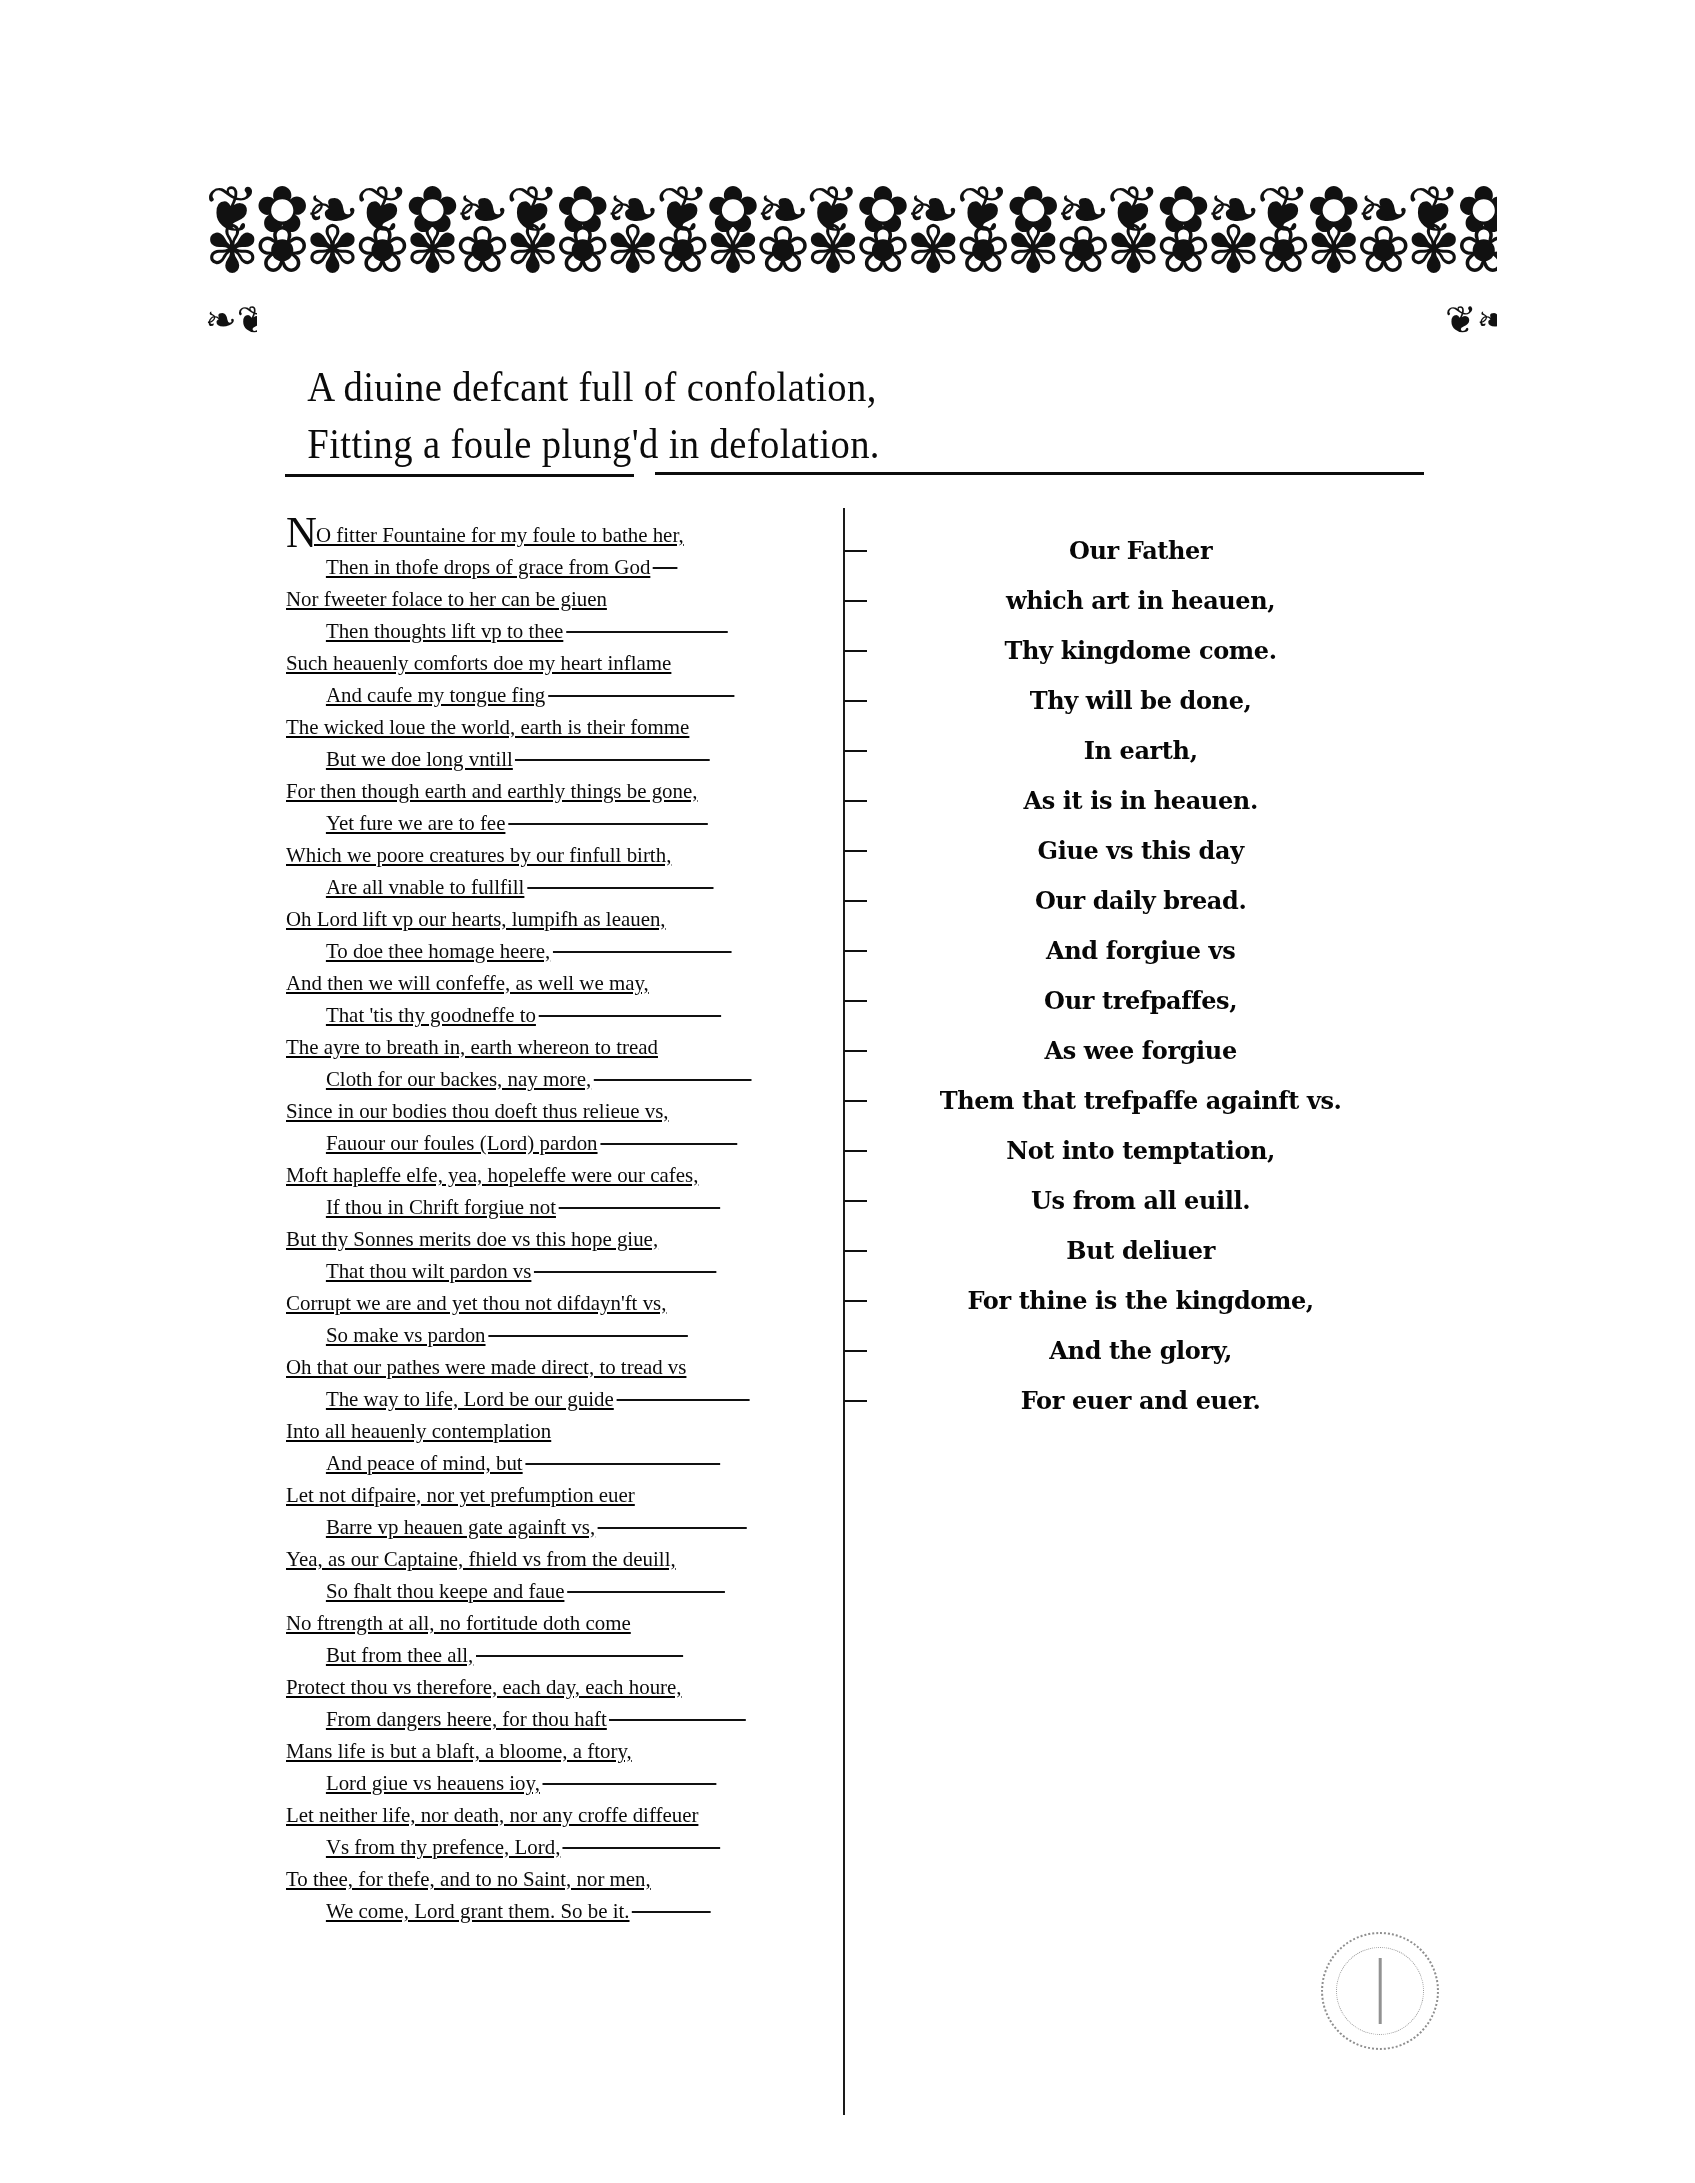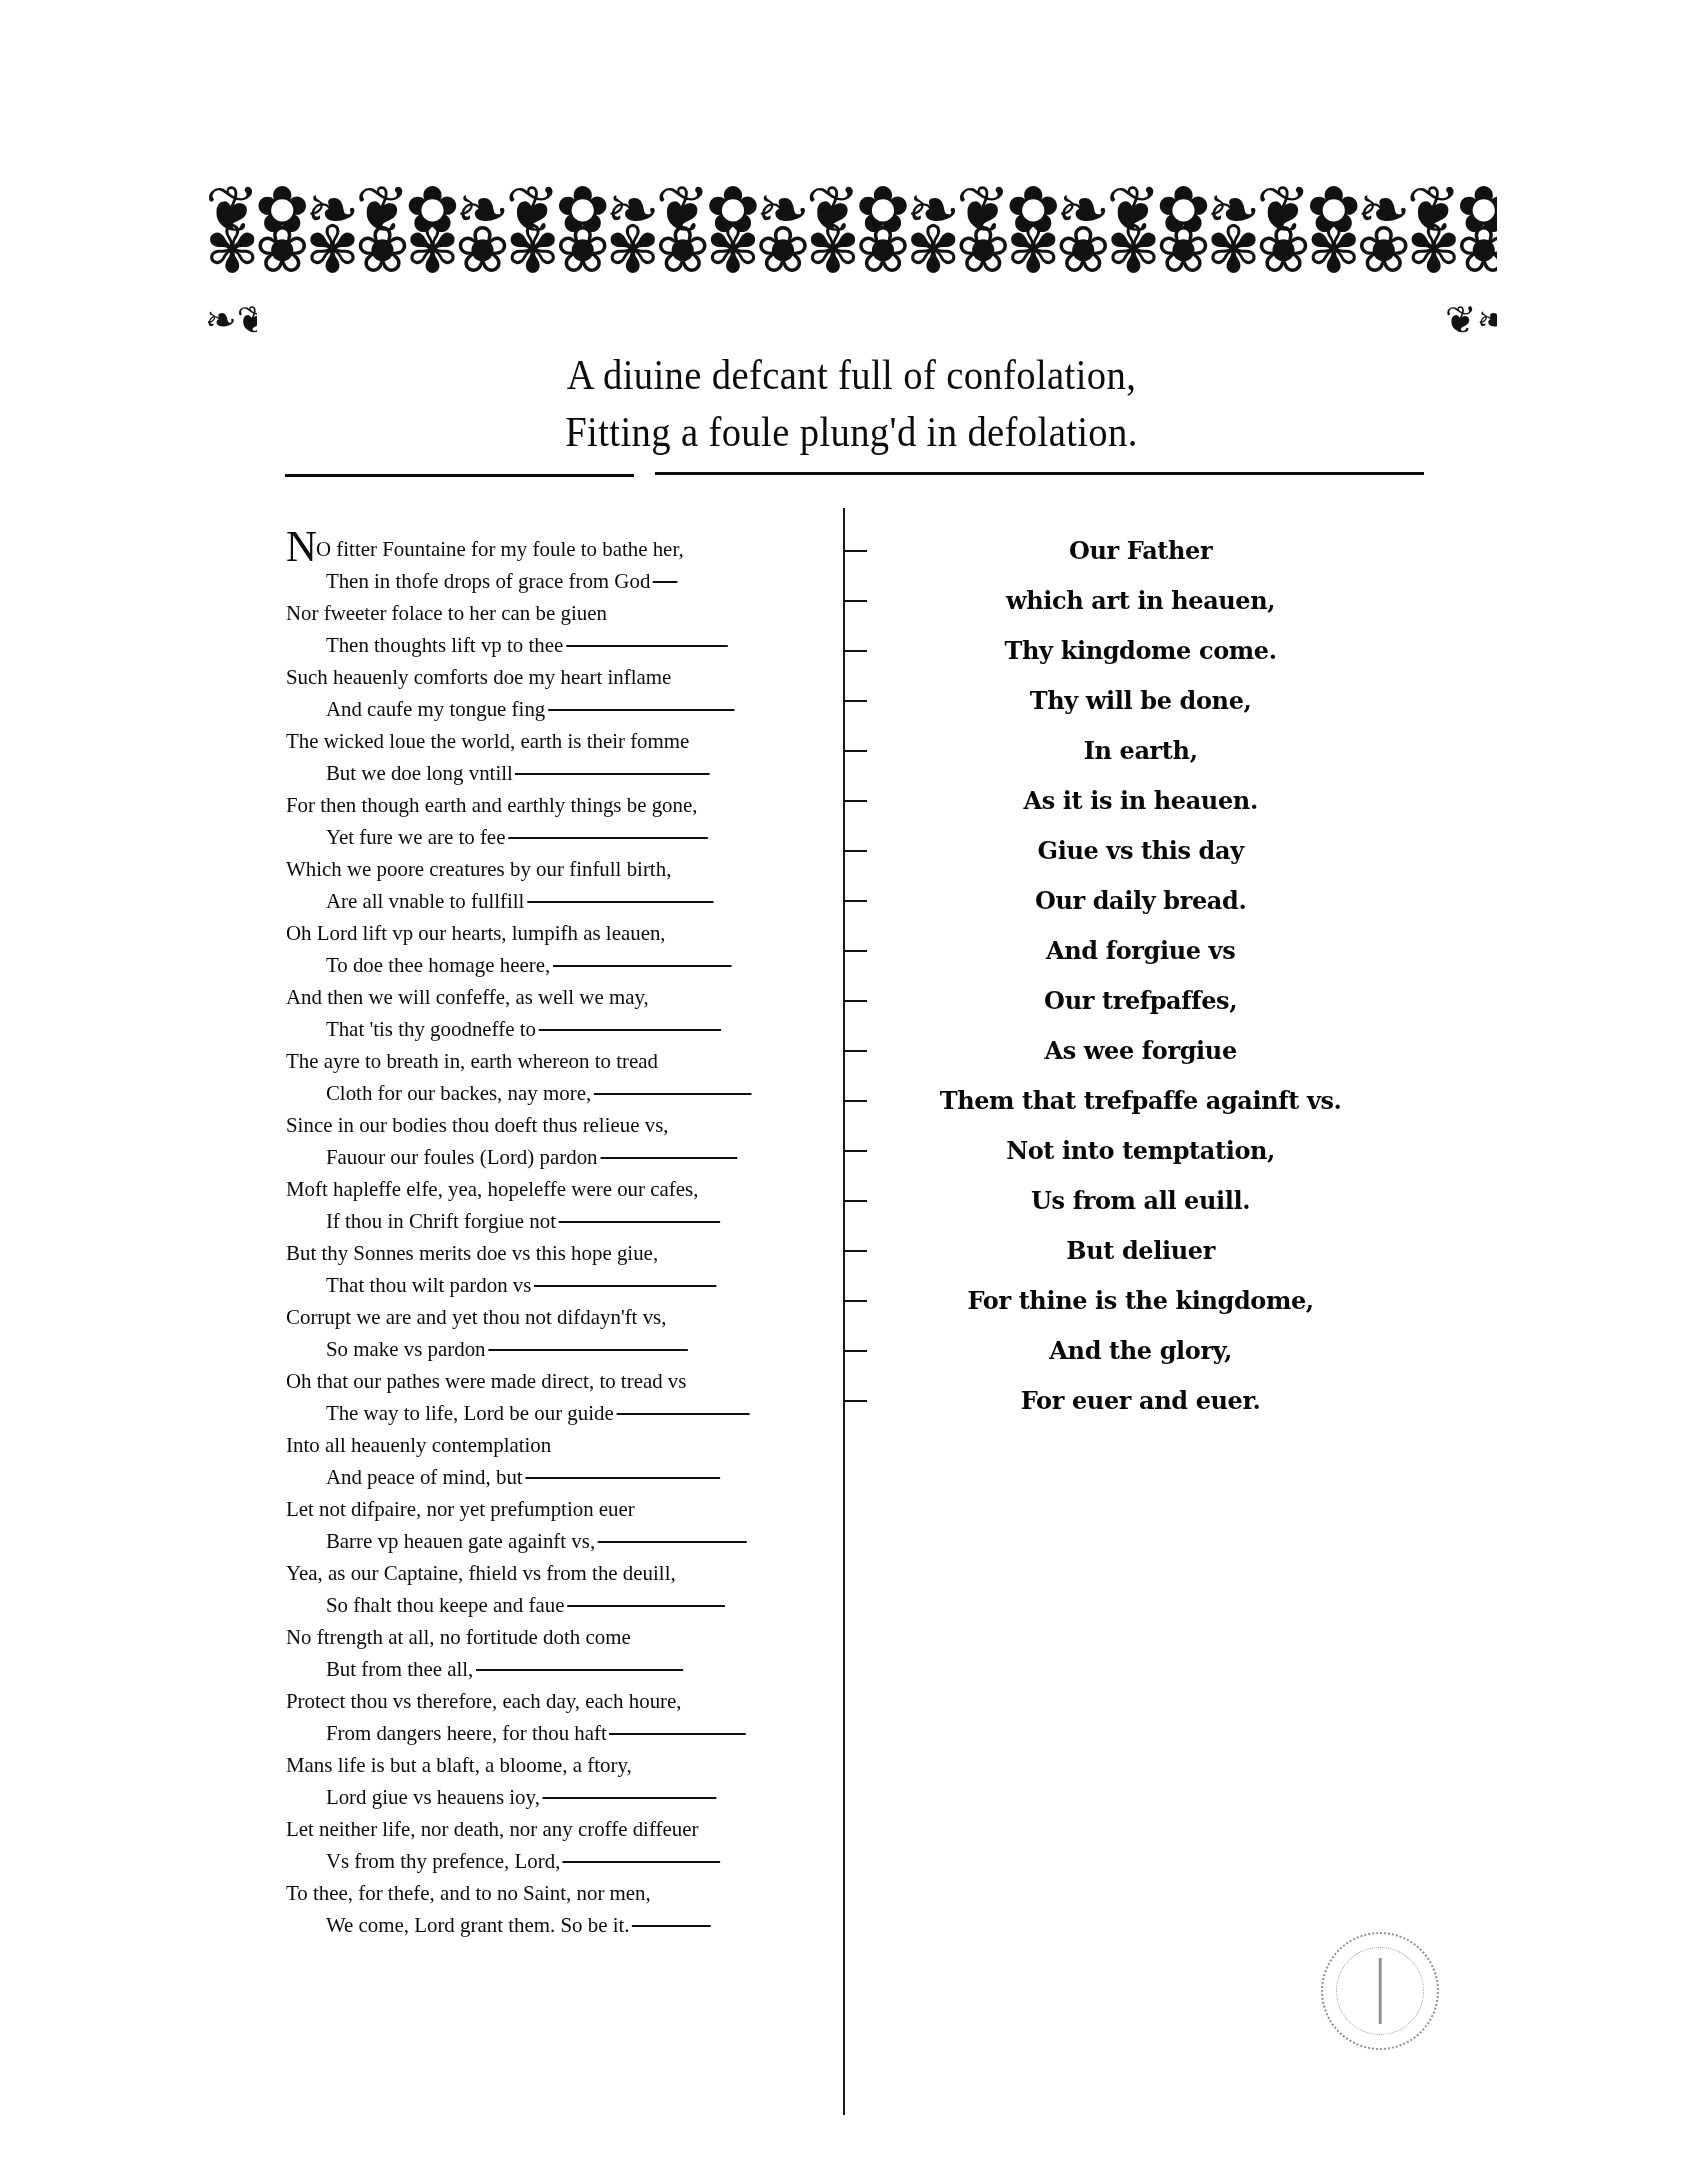--- a/index.html
+++ b/index.html
@@ -75,23 +75,23 @@
     top: 128px;
     width: 1183px;
     height: 1889px;
     background: #fff;
   }
 
   
   #title-block {
     position: absolute;
     left: 0;
-    top: 44px;
+    top: 56px;
     width: 1183px;
-    text-align: center;
+    text-align: left;
   }
   .title-line {
     font-family: "Liberation Serif", serif;
     font-size: 42px;
     letter-spacing: 0.4px;
     color: #0b0b0b;
     line-height: 57px;
     transform: scaleX(0.92);
   }
 
@@ -129,22 +129,23 @@
     top: 0px;
     width: 1.7px;
     height: 1607px;
     background: #1a1a1a;
   }
 
   
   #poem-column {
     position: absolute;
     left: 26px;
-    top: 25px;
+    top: 11px;
     width: 552px;
+    text-decoration: underline;
   }
   .poem-line {
     color: #0b0b0b;
     font-family: "Liberation Serif", serif;
     font-size: 22px;
     line-height: 32px;
     white-space: nowrap;
     transform: scaleX(0.95);
     transform-origin: left center;
     position: relative;

